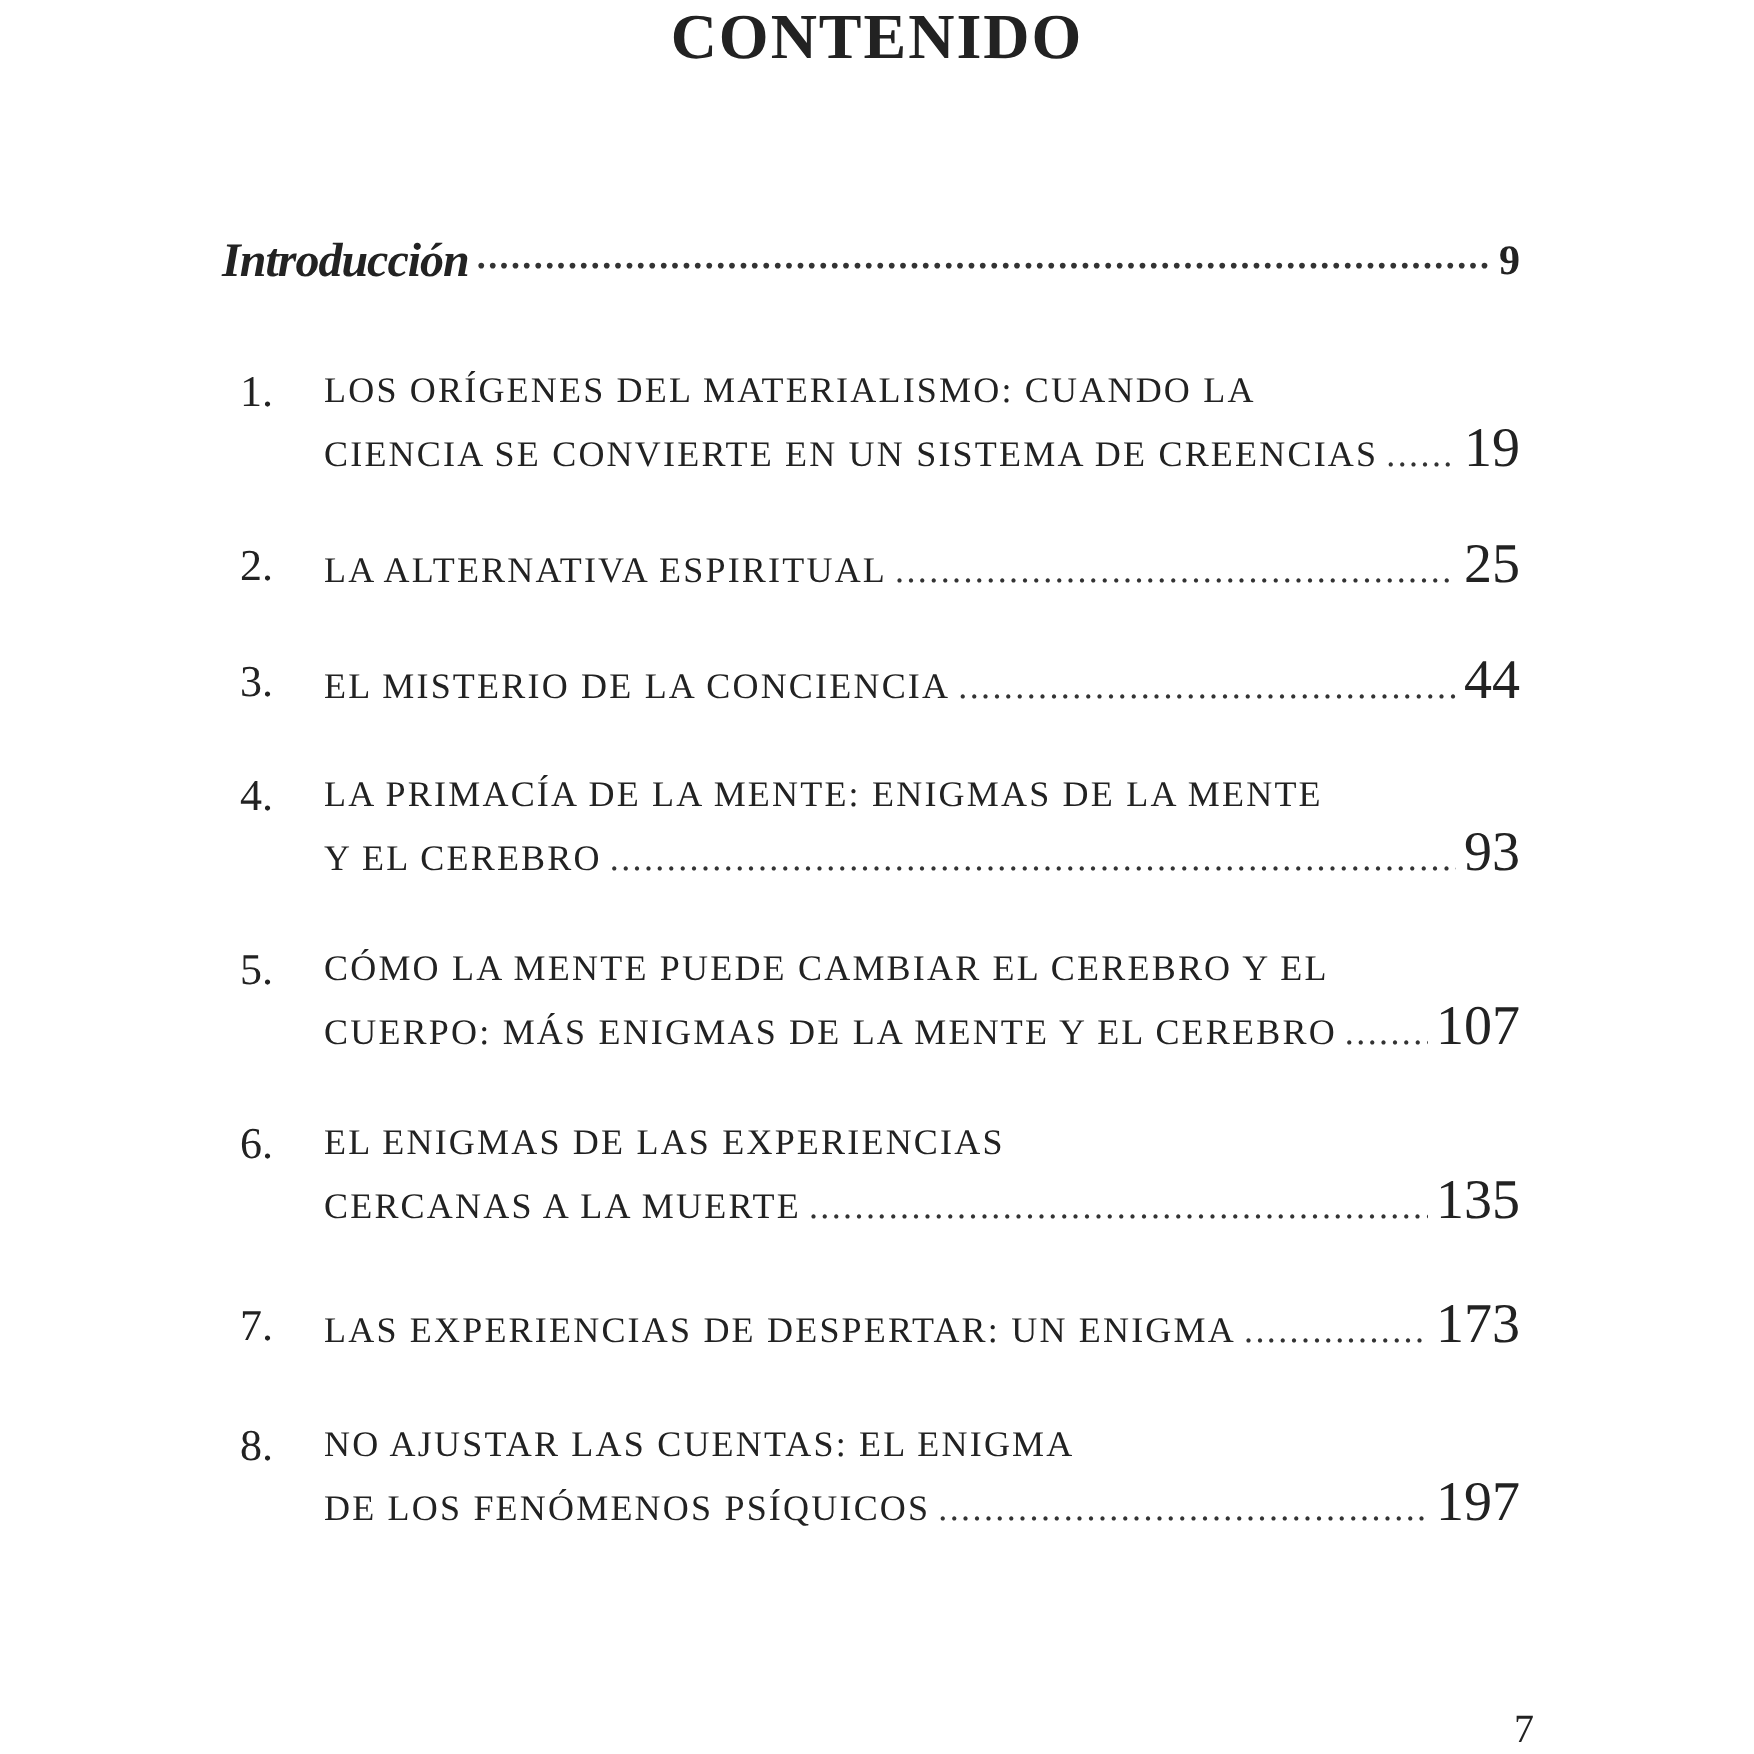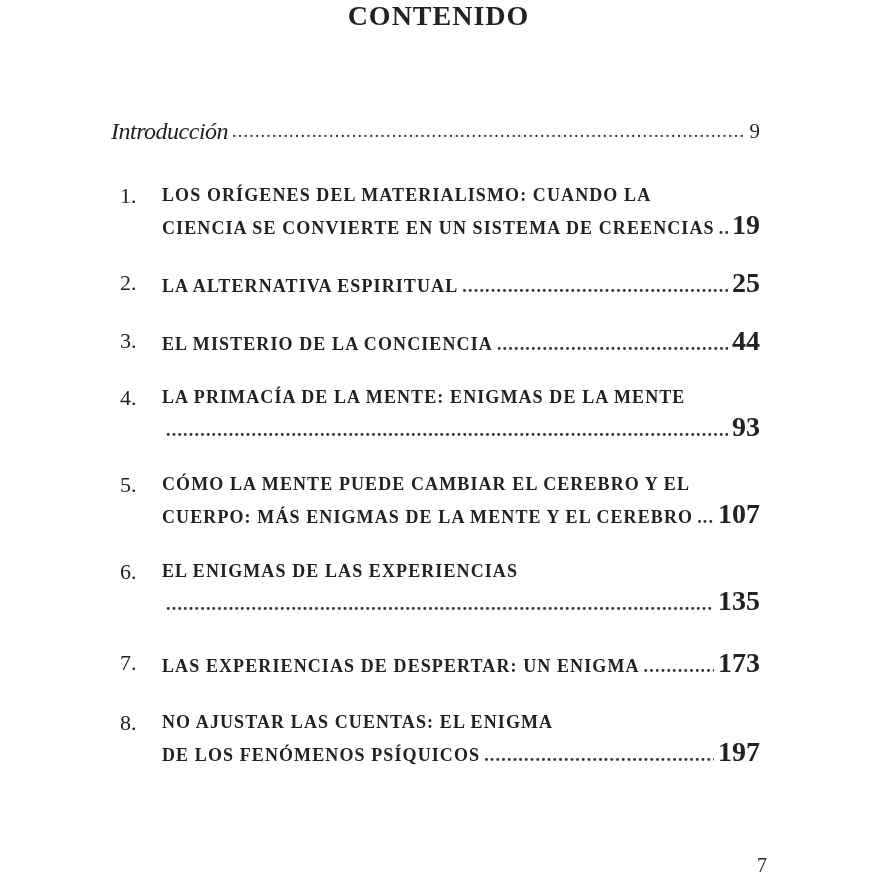--- a/index.html
+++ b/index.html
@@ -3,42 +3,42 @@
   <meta charset="utf-8">
   <style>
     html, body { margin: 0; padding: 0; background: #ffffff; }
     body {
       width: 877px; height: 877px; position: relative; overflow: hidden;
       font-family: "Liberation Serif", "DejaVu Serif", serif;
       color: #222222;
     }
     .title {
       position: absolute; top: 0px; left: 0; width: 877px;
-      text-align: center; font-size: 28px; letter-spacing: 1px;
+      text-align: center; font-size: 32px; letter-spacing: 1px;
       font-weight: bold; color: #222;
     }
     .intro {
       position: absolute; top: 118px; left: 111px; width: 649px;
-      display: flex; align-items: center; font-size: 24px;
+      display: flex; align-items: flex-start; font-size: 24px; font-weight: bold;
     }
     .intro .label { font-style: italic; white-space: nowrap; letter-spacing: -0.5px; }
     .leader {
       flex: 1; overflow: hidden; white-space: nowrap; margin: 0 4px;
       font-size: 18px; letter-spacing: 1.2px; color: #333;
     }
     .leader::after { content: "................................................................................................................................................................................................................................................"; }
     .pg { white-space: nowrap; font-size: 21px; }
     .chapter {
       position: absolute; left: 120px; width: 640px;
       font-size: 18px; letter-spacing: 1.1px; line-height: 29px;
     }
     .chapter .num {
       position: absolute; left: 0; top: 0; font-size: 22px; letter-spacing: 0;
     }
-    .chapter .body { margin-left: 42px; font-weight: bold; }
+    .chapter .body { margin-left: 42px; }
     .line { display: flex; align-items: baseline; white-space: nowrap; }
     .line .txt { white-space: nowrap; }
     .line .pg { font-size: 28px; letter-spacing: 0; }
     .folio {
       position: absolute; left: 757px; top: 854px; font-size: 20px;
     }
   </style>
 </head>
 <body>
 
@@ -86,20 +86,21 @@
   </div>
 </div>
 
 <div class="chapter" style="top:383px;">
   <span class="num">4.</span>
   <div class="body">
     <div class="line">
         <span class="txt">LA PRIMACÍA DE LA MENTE: ENIGMAS DE LA MENTE</span>
       </div>
     <div class="line">
+        <span class="txt">Y EL CEREBRO</span>
         <span class="leader"></span>
         <span class="pg">93</span>
       </div>
   </div>
 </div>
 
 <div class="chapter" style="top:470px;">
   <span class="num">5.</span>
   <div class="body">
     <div class="line">
@@ -113,20 +114,21 @@
   </div>
 </div>
 
 <div class="chapter" style="top:557px;">
   <span class="num">6.</span>
   <div class="body">
     <div class="line">
         <span class="txt">EL ENIGMAS DE LAS EXPERIENCIAS</span>
       </div>
     <div class="line">
+        <span class="txt">CERCANAS A LA MUERTE</span>
         <span class="leader"></span>
         <span class="pg">135</span>
       </div>
   </div>
 </div>
 
 <div class="chapter" style="top:648px;">
   <span class="num">7.</span>
   <div class="body">
     <div class="line">

